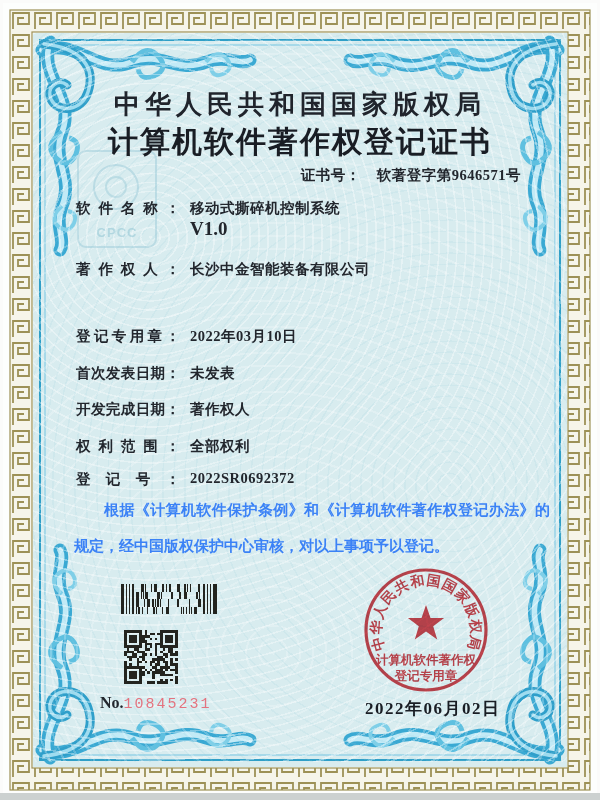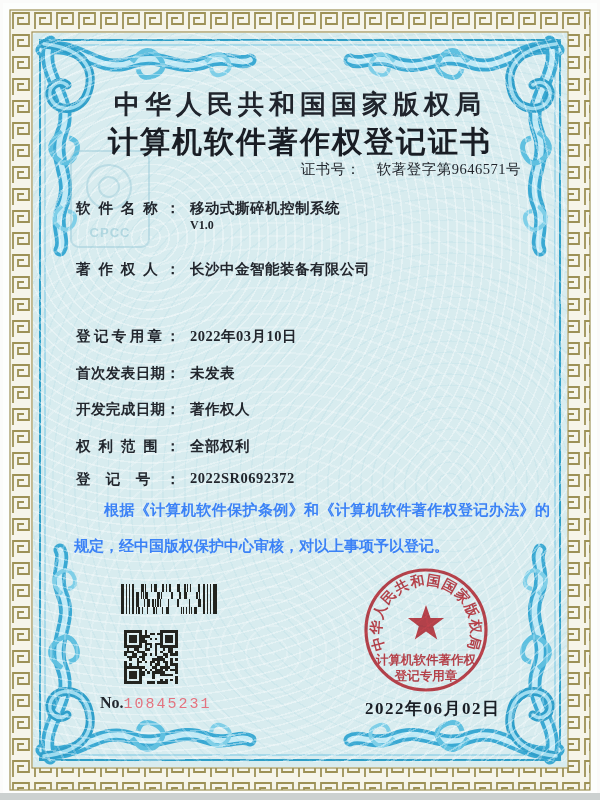--- a/index.html
+++ b/index.html
@@ -10,35 +10,35 @@
   .guilloche{position:absolute;left:33px;top:33px;right:33px;bottom:38px;z-index:2;pointer-events:none;
     background:
       repeating-radial-gradient(circle at 22% 28%, rgba(255,255,255,.35) 0 1.5px, rgba(255,255,255,0) 1.5px 9px),
       repeating-radial-gradient(circle at 78% 62%, rgba(150,205,218,.14) 0 1.5px, rgba(255,255,255,0) 1.5px 11px),
       repeating-radial-gradient(circle at 45% 85%, rgba(255,255,255,.22) 0 2px, rgba(255,255,255,0) 2px 13px);}
   .content{position:absolute;inset:0;z-index:3;}
   .issuer{position:absolute;top:87px;left:0;width:100%;text-align:center;
           font-size:26px;font-weight:bold;letter-spacing:5px;color:#20242c;}
   .cert-title{position:absolute;top:122px;left:0;width:100%;text-align:center;
           font-size:30px;font-weight:900;letter-spacing:2px;color:#191d24;}
-  .certno{position:absolute;top:160px;right:79px;font-size:14.5px;font-weight:normal;letter-spacing:.5px;}
+  .certno{position:absolute;top:166px;right:79px;font-size:14.5px;font-weight:bold;letter-spacing:.5px;}
   .certno .gap{display:inline-block;width:16px;}
   .row{position:absolute;left:76px;display:flex;align-items:flex-start;justify-content:flex-end;}
   .row .lbl{display:inline-block;width:104px;font-size:14.5px;font-weight:bold;
             text-align:justify;text-align-last:justify;}
   .row .val{margin-left:10px;font-size:14.5px;font-weight:bold;letter-spacing:.5px;white-space:nowrap;}
-  .version{position:absolute;left:190px;top:218px;font-size:12px;font-weight:bold;}
+  .version{position:absolute;left:190px;top:218px;font-size:19px;font-weight:bold;}
   .statement{position:absolute;left:64px;top:492px;width:476px;font-size:15px;line-height:36px;
              font-weight:bold;text-indent:2em;text-align:justify;color:#3b82f6;margin-left:10px;}
   .barcode{position:absolute;left:121px;top:584px;z-index:3;}
   .qrcode{position:absolute;left:124px;top:630px;z-index:3;}
   .serial{position:absolute;left:100px;top:694px;font-size:16px;font-weight:bold;z-index:3;}
   .serial .num{font-family:"Liberation Mono","DejaVu Sans Mono",monospace;
                color:#e4737f;letter-spacing:2px;font-weight:normal;font-size:15px;}
-  .watermark{position:absolute;left:70px;top:150px;width:76px;height:94px;z-index:2;opacity:.55;
+  .watermark{position:absolute;left:77px;top:150px;width:76px;height:94px;z-index:2;opacity:.55;
              border:2px solid rgba(150,200,214,.85);border-radius:9px;}
   .watermark .wm-circle{position:absolute;left:14px;top:12px;width:42px;height:42px;border-radius:50%;
              border:2px solid rgba(150,200,214,.85);}
   .watermark .wm-core{position:absolute;left:26px;top:24px;width:18px;height:18px;border-radius:50%;
              border:2px solid rgba(150,200,214,.8);}
   .watermark .wm-text{position:absolute;left:0;bottom:6px;width:100%;text-align:center;
              font-family:"Liberation Sans","DejaVu Sans",sans-serif;font-weight:bold;
              font-size:13px;letter-spacing:1px;color:rgba(140,195,210,.95);}
   .seal{position:absolute;left:351px;top:558px;z-index:4;mix-blend-mode:multiply;opacity:.93;}
   .issue-date{position:absolute;left:365px;top:697px;font-size:17px;font-weight:bold;

